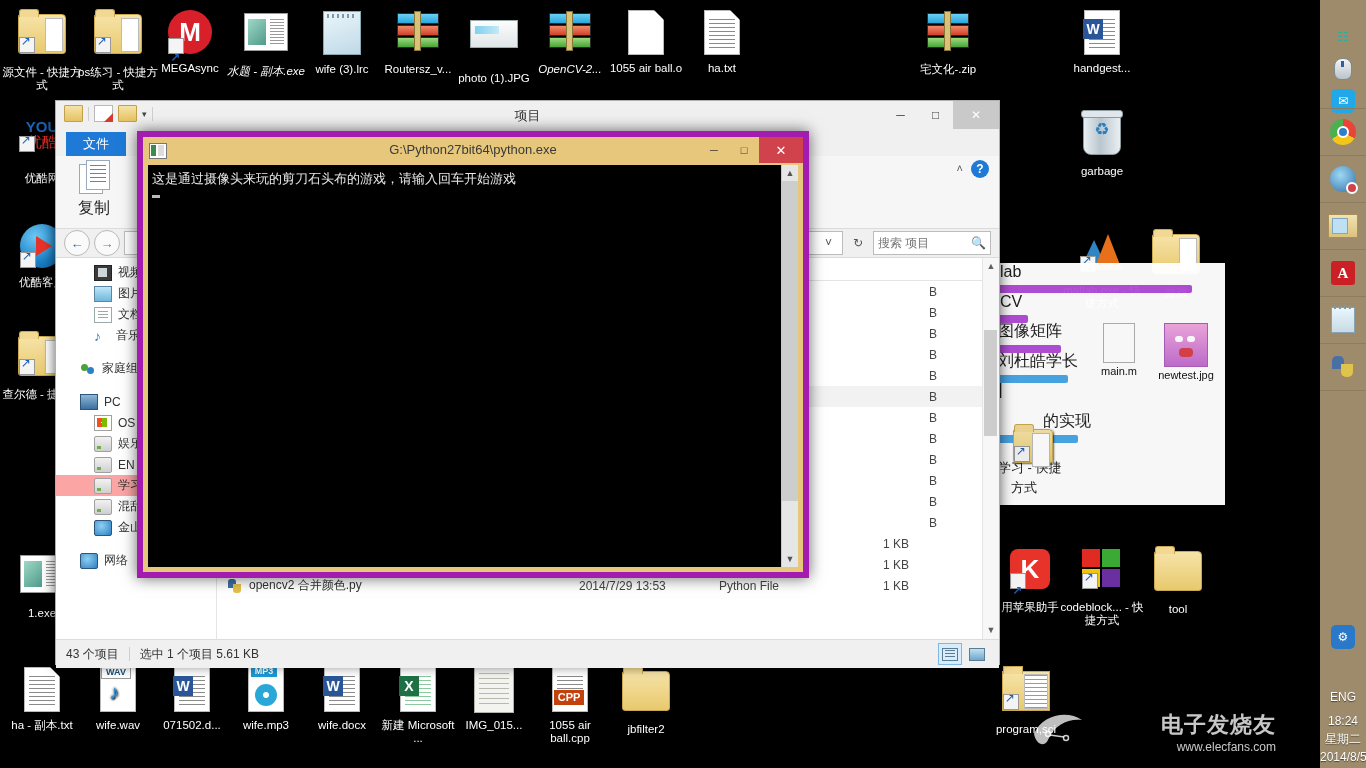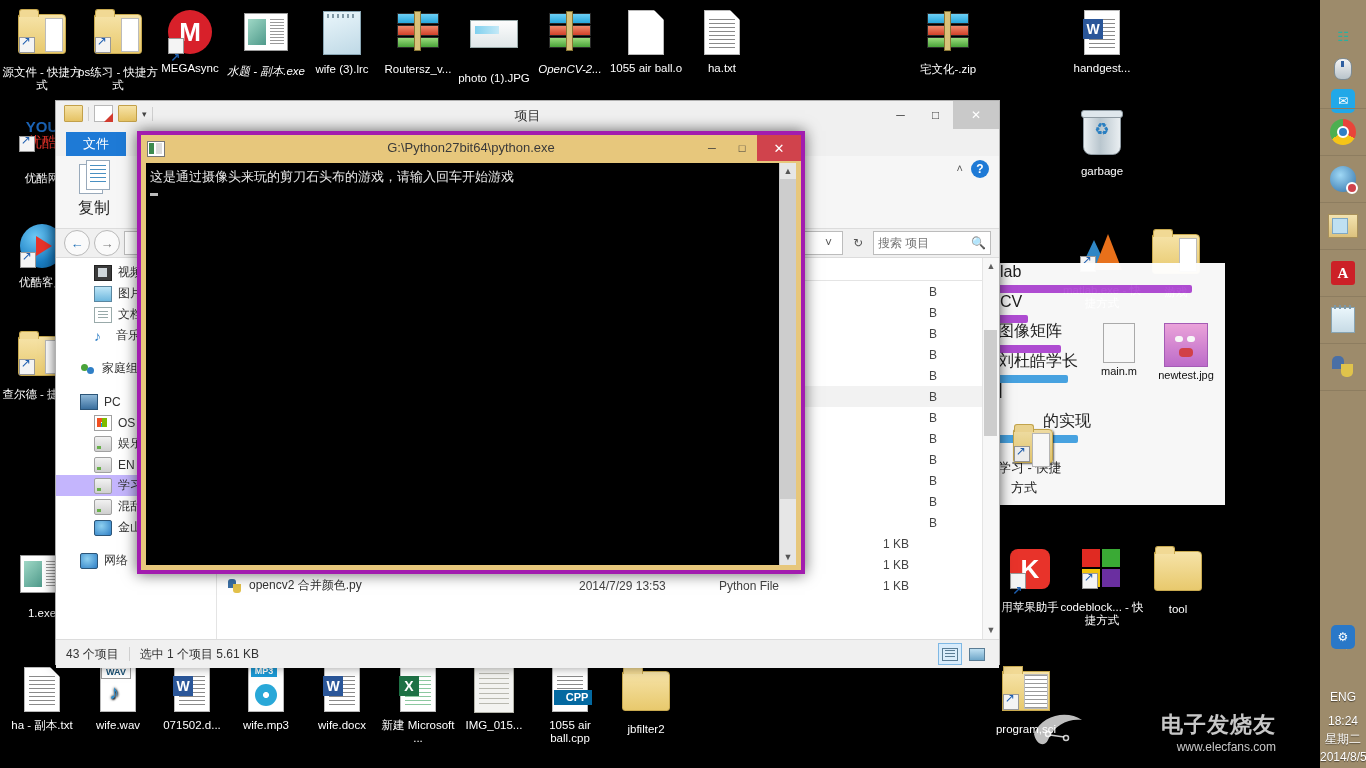--- a/index.html
+++ b/index.html
@@ -31,21 +31,21 @@
   .ic-rar{width:42px;height:42px;margin:3px auto 0 auto;position:relative;}
   .ic-rar i{position:absolute;left:0;width:42px;height:11px;display:block;border:1px solid #2a2a2a;box-sizing:border-box;}
   .ic-rar i.b1{top:2px;background:linear-gradient(#6dd0f5,#28a8dd);}
   .ic-rar i.b2{top:14px;background:linear-gradient(#f08a6b,#d2422a);}
   .ic-rar i.b3{top:26px;background:linear-gradient(#9bdc7d,#4aa33a);}
   .ic-rar u{position:absolute;left:17px;top:0;width:7px;height:40px;background:#d8c27a;border:1px solid #8a7634;box-sizing:border-box;}
   .ic-word,.ic-excel,.ic-mp3,.ic-wav,.ic-cpp{width:34px;height:43px;background:#fff;border:1px solid #b9b9b9;margin:2px auto 0 auto;position:relative;box-shadow:1px 1px 2px rgba(0,0,0,.55);}
   .badge{position:absolute;left:-2px;top:8px;width:20px;height:20px;color:#fff;font-weight:bold;font-size:14px;line-height:20px;text-align:center;text-shadow:none;}
   .badge.w{background:#2a5699;}
   .badge.x{background:#1e7145;}
-  .badge.cpp{left:1px;top:22px;width:30px;height:15px;line-height:15px;font-size:11px;background:#0369a1;padding-left:8px;}
+  .badge.cpp{left:1px;top:22px;width:30px;height:15px;line-height:15px;font-size:11px;background:#c2410c;}
   .badge.mp3{left:2px;top:-3px;width:26px;height:12px;line-height:12px;font-size:9px;background:#1c9ad6;}
   .badge.wav{left:0px;top:-3px;width:28px;height:12px;line-height:12px;font-size:9px;background:#fff;color:#1a5276;border:1px solid #999;}
   .shortcut{position:absolute;left:0;bottom:0;width:14px;height:14px;background:#f4f4f4;border:1px solid #999;}
   .shortcut:after{content:"\2197";position:absolute;left:1px;top:-3px;font-size:12px;color:#1f5fb0;text-shadow:none;}
   .ic-mega{width:44px;height:44px;border-radius:50%;background:#d8202a;margin:2px auto 0 auto;position:relative;color:#fff;font-weight:bold;font-size:26px;line-height:44px;text-align:center;text-shadow:none;box-shadow:1px 1px 3px rgba(0,0,0,.6);}
   .ic-app{width:42px;height:36px;background:#fff;border:1px solid #9a9a9a;margin:5px auto 0 auto;position:relative;box-shadow:1px 1px 2px rgba(0,0,0,.55);}
   .ic-app:before{content:"";position:absolute;left:3px;top:5px;width:18px;height:26px;background:linear-gradient(135deg,#9fd8c6,#4f9a8b);}
   .ic-app:after{content:"";position:absolute;right:3px;top:5px;width:14px;height:26px;background:repeating-linear-gradient(#9a9a9a 0 1px,transparent 1px 3px);}
   .ic-note{width:36px;height:42px;background:linear-gradient(160deg,#eaf6fb,#bfd9e6);border:1px solid #8aa7b5;margin:3px auto 0 auto;position:relative;box-shadow:1px 1px 2px rgba(0,0,0,.5);}
   .ic-note:before{content:"";position:absolute;left:3px;top:2px;right:3px;height:4px;background:repeating-linear-gradient(90deg,#7f98a5 0 2px,transparent 2px 5px);}
@@ -106,21 +106,21 @@
   .ex-addr{height:28px;background:#f0f0f0;display:flex;align-items:center;padding:0 8px;gap:4px;border-bottom:1px solid #dcdcdc;}
   .nav-btn{width:24px;height:24px;border-radius:50%;border:1px solid #b9b9b9;color:#7a7a7a;font-size:13px;display:flex;align-items:center;justify-content:center;background:#fafafa;}
   .nav-btn.on{color:#1f6fb5;}
   .addr-box{flex:1;height:22px;background:#fff;border:1px solid #bcbcbc;display:flex;align-items:center;padding:0 4px;font-size:12px;color:#333;}
   .search-box{width:108px;height:22px;background:#fff;border:1px solid #bcbcbc;display:flex;align-items:center;padding:0 4px;font-size:12px;color:#777;}
   .search-box .mag{margin-left:auto;color:#4a4a4a;}
   .ex-body{display:flex;height:calc(563px - 30px - 24px - 72px - 28px - 28px);background:#fff;}
   .ex-nav{width:160px;background:#fff;padding-top:4px;font-size:12px;color:#333;overflow:hidden;position:relative;}
   .nav-item{height:21px;display:flex;align-items:center;gap:6px;padding-left:24px;white-space:nowrap;}
   .nav-item.ind2{padding-left:38px;}
-  .nav-item.sel{background:#c4b5fd;}
+  .nav-item.sel{background:#fca5a5;}
   .nav-gap{height:12px;}
   .nv-ic{width:16px;height:14px;flex:none;position:relative;}
   .nv-video{background:#3a3a3a;border:1px solid #222;}
   .nv-video:after{content:"";position:absolute;left:3px;top:2px;width:9px;height:9px;background:#cfd6da;}
   .nv-pic{background:linear-gradient(#bfe6f7,#6fb8de);border:1px solid #5b87a0;}
   .nv-doc{background:#fff;border:1px solid #9aa;}
   .nv-doc:after{content:"";position:absolute;left:3px;top:3px;right:3px;height:7px;background:repeating-linear-gradient(#9aa 0 1px,transparent 1px 3px);}
   .nv-music{color:#2f7fc6;font-size:14px;line-height:14px;}
   .nv-home{width:16px;height:14px;}
   .nv-home:before{content:"";position:absolute;left:1px;top:2px;width:7px;height:7px;border-radius:50%;background:#4aa33a;}
@@ -150,21 +150,21 @@
   .st-sep{width:1px;height:14px;background:#cfcfcf;}
   .view-btns{margin-left:auto;display:flex;gap:3px;}
   .vb{width:22px;height:20px;border:1px solid transparent;display:flex;align-items:center;justify-content:center;}
   .vb.sel{border-color:#7fb8e4;background:#d9ecfb;}
   .vb .d{width:14px;height:11px;border:1px solid #5a7c94;position:relative;}
   .vb .d:after{content:"";position:absolute;left:2px;top:1px;right:2px;height:7px;background:repeating-linear-gradient(#5a7c94 0 1px,transparent 1px 3px);}
   .vb .p{width:14px;height:11px;background:linear-gradient(#bfe0f2,#6fa7c9);border:1px solid #5a7c94;}
 
   
   .console{position:absolute;left:137px;top:131px;width:660px;height:435px;background:#e7c77c;
-           border:4px solid #a21caf;box-shadow:0 0 14px rgba(0,0,0,.6);}
+           border:6px solid #a21caf;box-shadow:0 0 14px rgba(0,0,0,.6);}
   .cons-title{height:28px;position:relative;}
   .cons-ico{position:absolute;left:6px;top:6px;width:16px;height:14px;background:#fff;border:1px solid #777;}
   .cons-ico:after{content:"";position:absolute;left:1px;top:1px;width:5px;height:11px;background:#3c8a4e;}
   .cons-ico:before{content:"";position:absolute;left:8px;top:1px;width:6px;height:11px;background:#dcdcdc;}
   .cons-title-text{position:absolute;left:0;right:0;top:5px;text-align:center;font-size:13px;color:#3a3a3a;}
   .cons-btns{position:absolute;right:0;top:0;display:flex;}
   .cons-btn{width:30px;height:26px;display:flex;align-items:center;justify-content:center;font-size:11px;color:#3a3a3a;}
   .cons-btn.close{width:44px;background:#d0434c;color:#fff;font-size:13px;}
   .cons-body{position:absolute;left:5px;top:28px;right:5px;bottom:5px;background:#000;overflow:hidden;}
   .cons-text{color:#e8e8e8;font-size:13px;padding:5px 4px 0 4px;line-height:17px;white-space:pre;}

